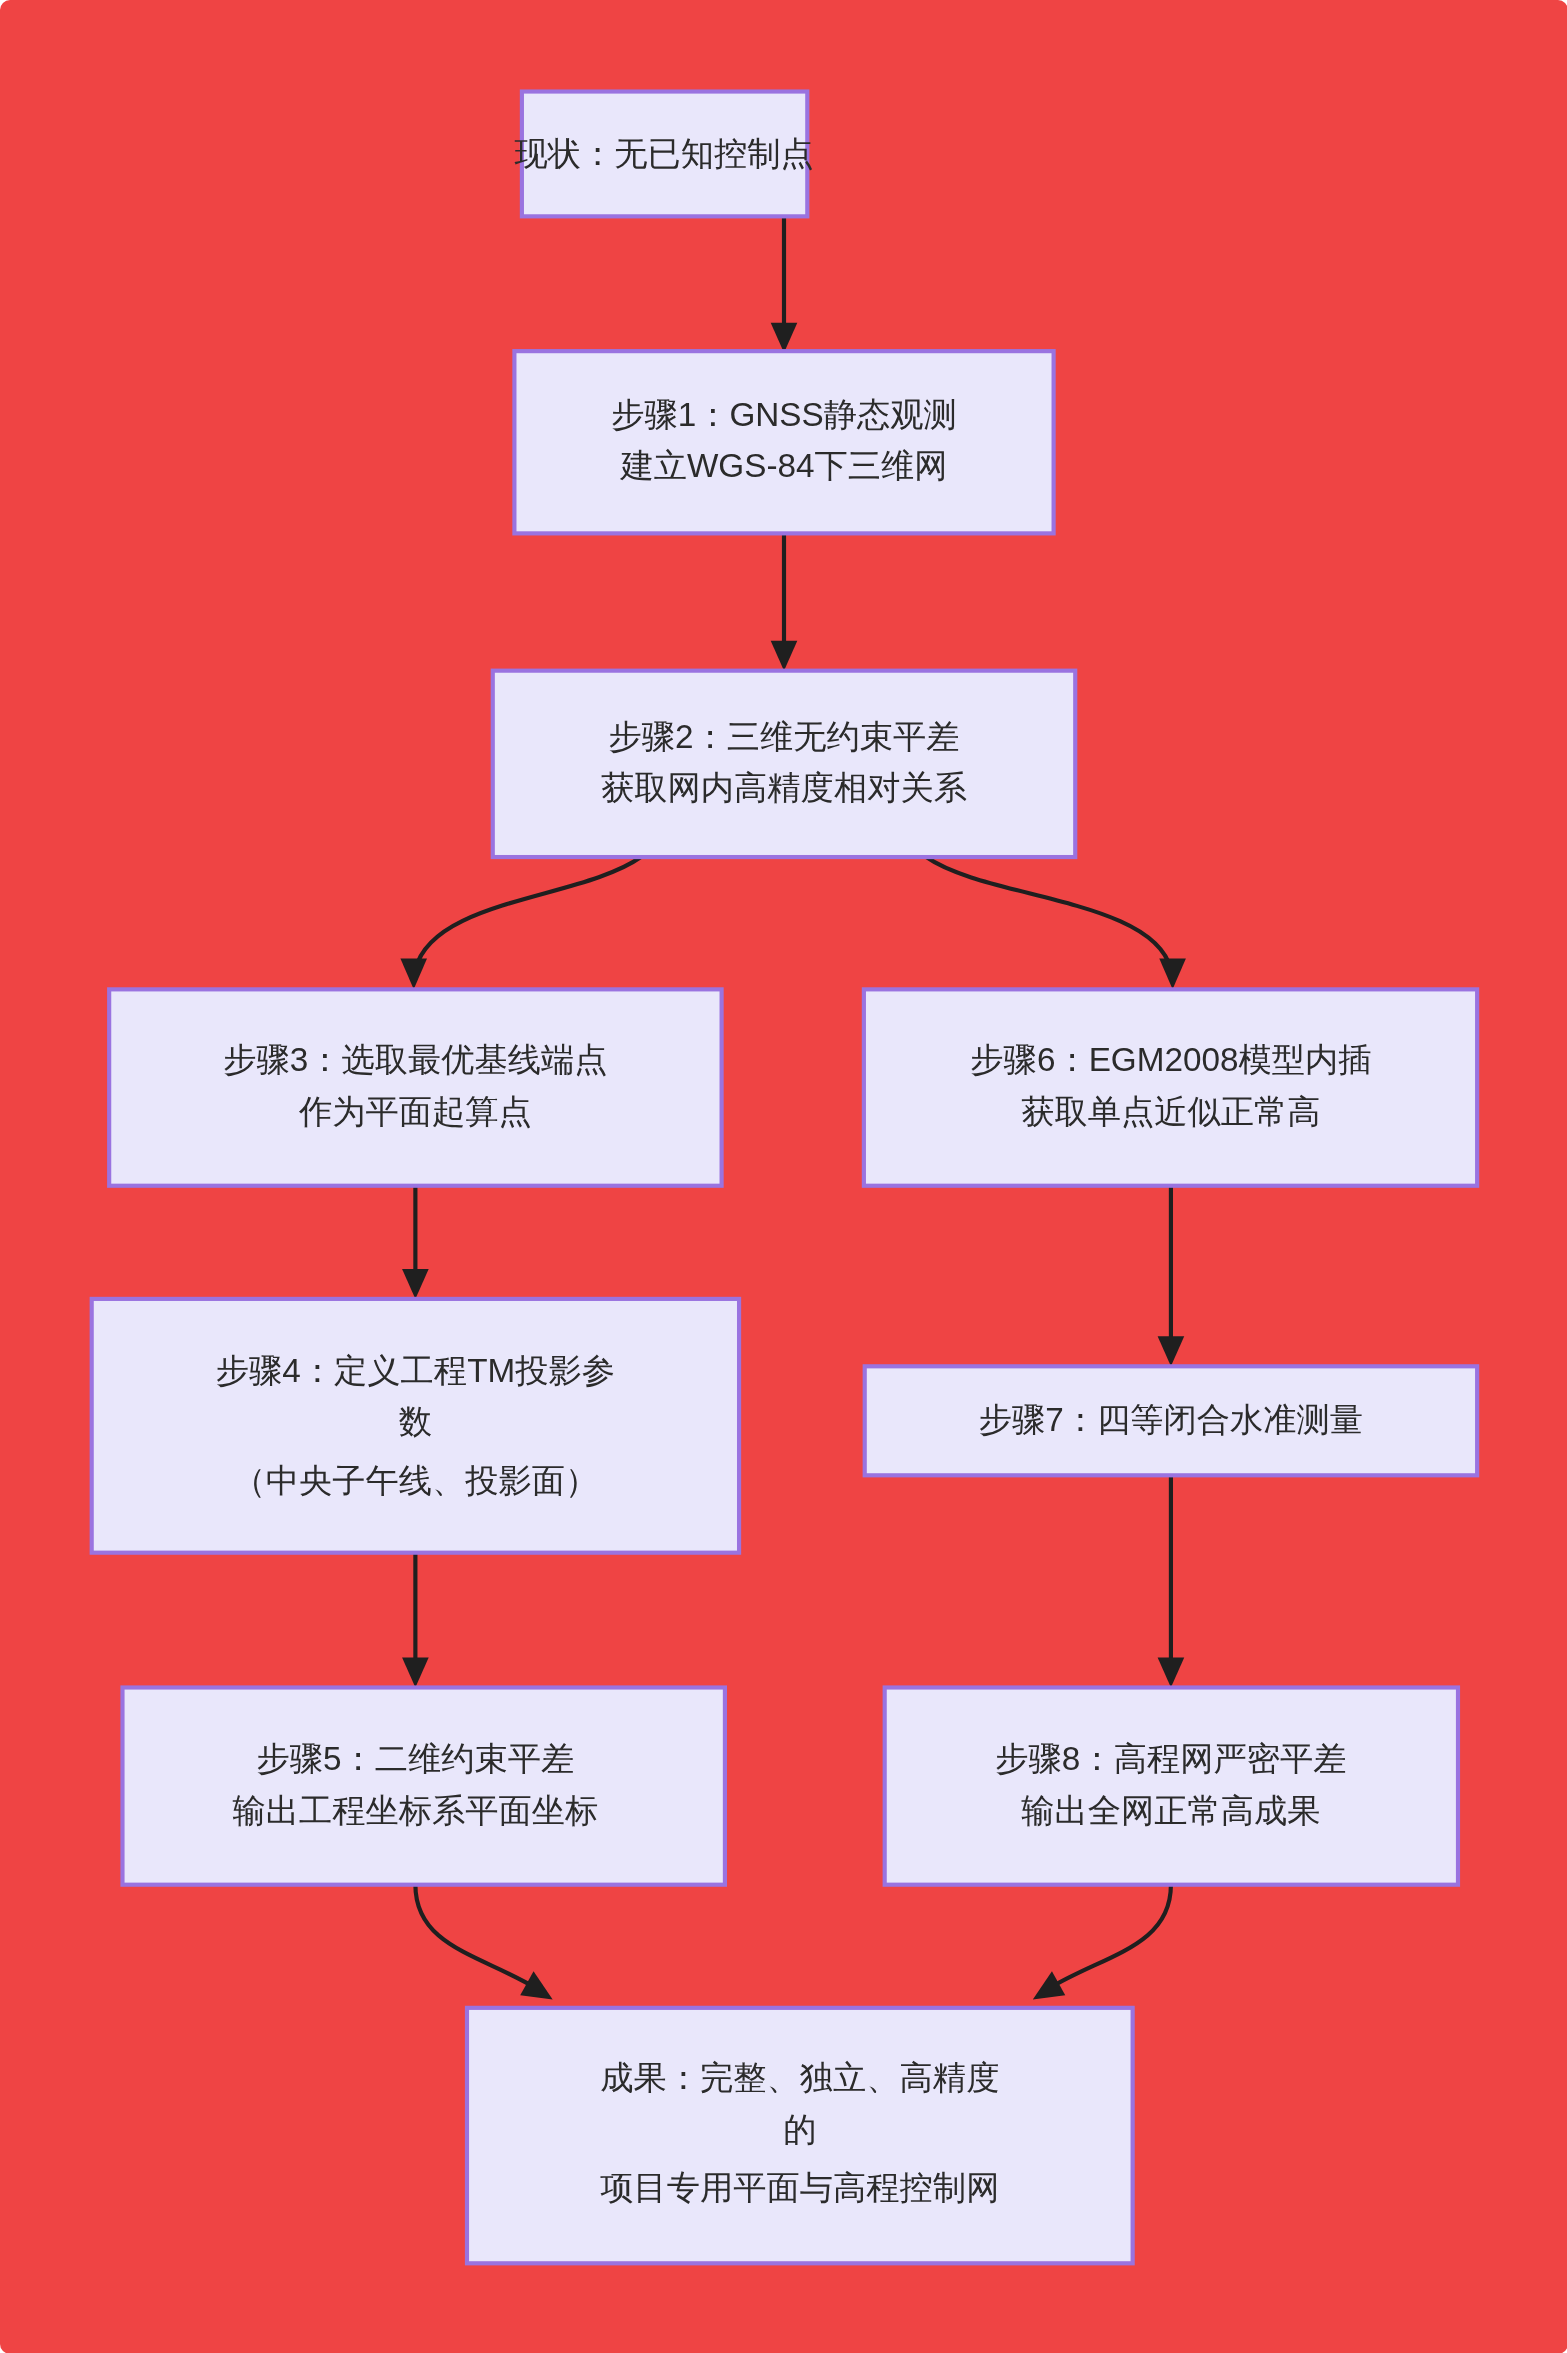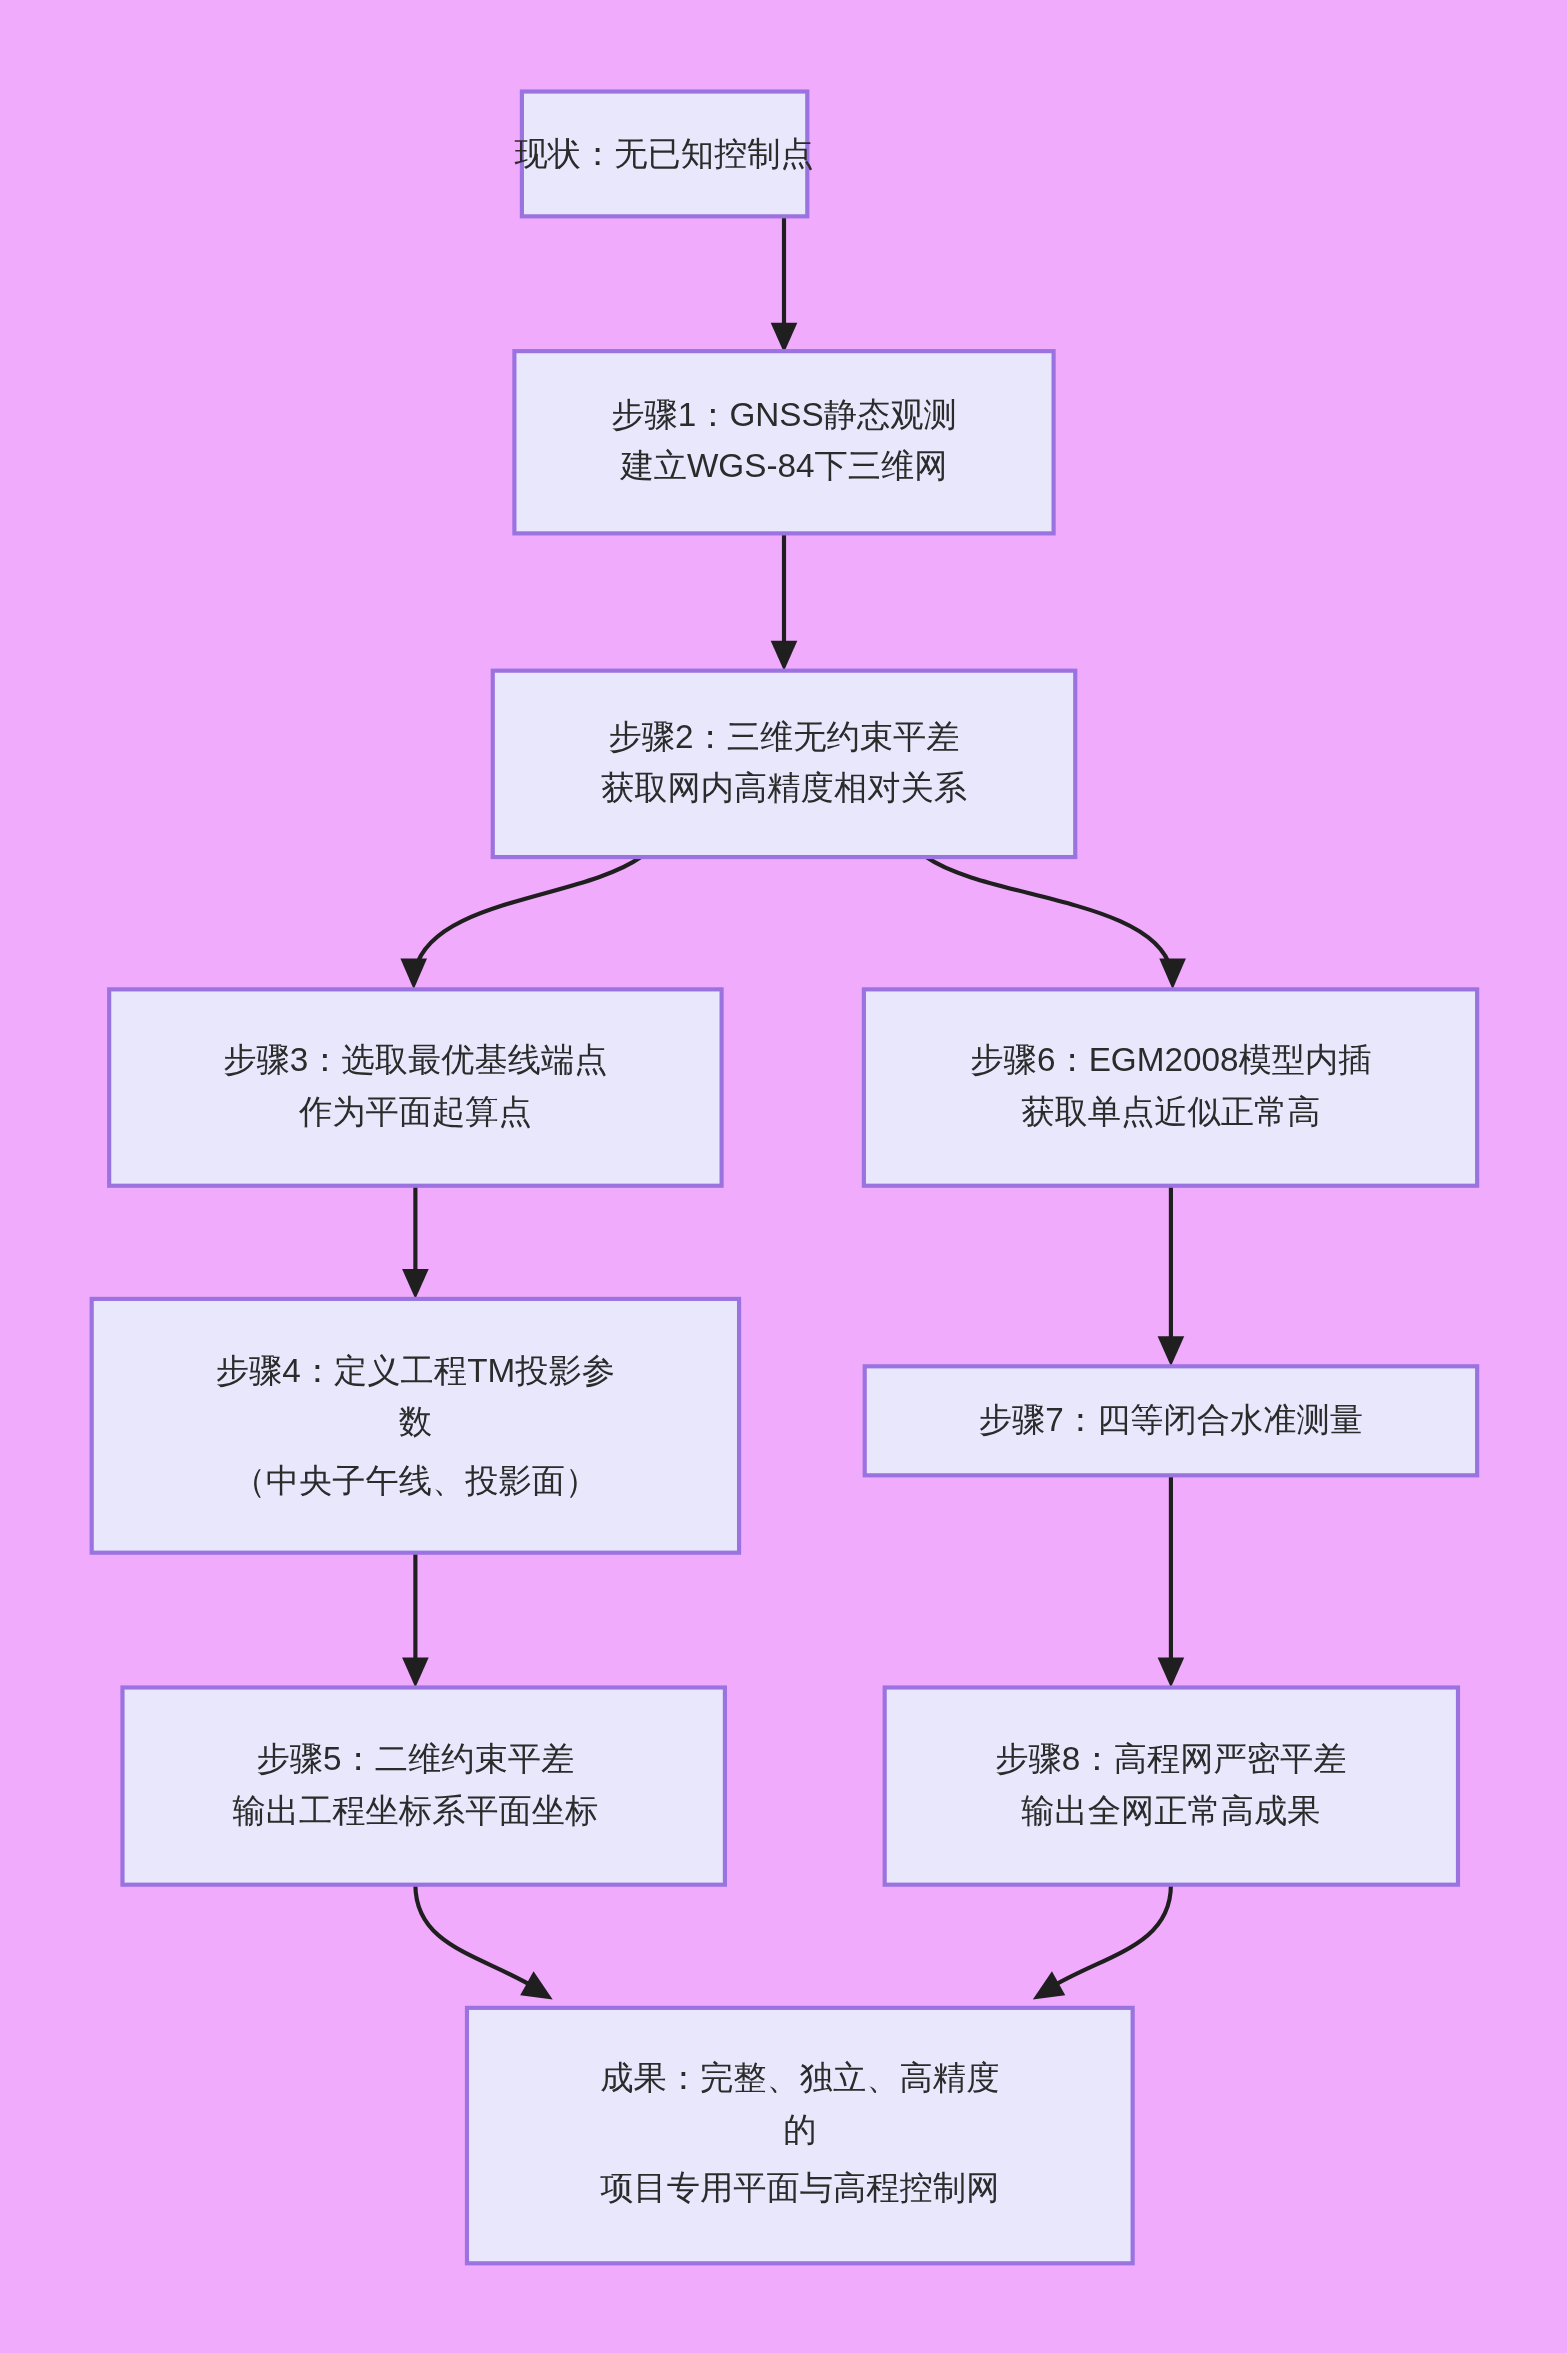--- a/index.html
+++ b/index.html
@@ -46,21 +46,21 @@
     stroke-width: 5;
   }
   .edge-head {
     fill: #1f1f1f;
     stroke: none;
   }
 </style>
 </head>
 <body>
 
-<div id="flowchart-root" style="background: #f0abfc;">
+<div id="flowchart-root" style="background: #ef4444; border-radius: 10px;">
   <svg class="fc-canvas" viewBox="0 0 1884 2829" xmlns="http://www.w3.org/2000/svg">
 
     <g>
       <path class="edge-path" d="M 942,260 L 942,400" stroke="#1f1f1f"></path>
       <polygon class="edge-head" points="942,424 926,388 958,388" fill="#1f1f1f"></polygon>
     </g>
 
     <g>
       <path class="edge-path" d="M 942,641 L 942,782" stroke="#1f1f1f"></path>
       <polygon class="edge-head" points="942,806 926,770 958,770" fill="#1f1f1f"></polygon>

